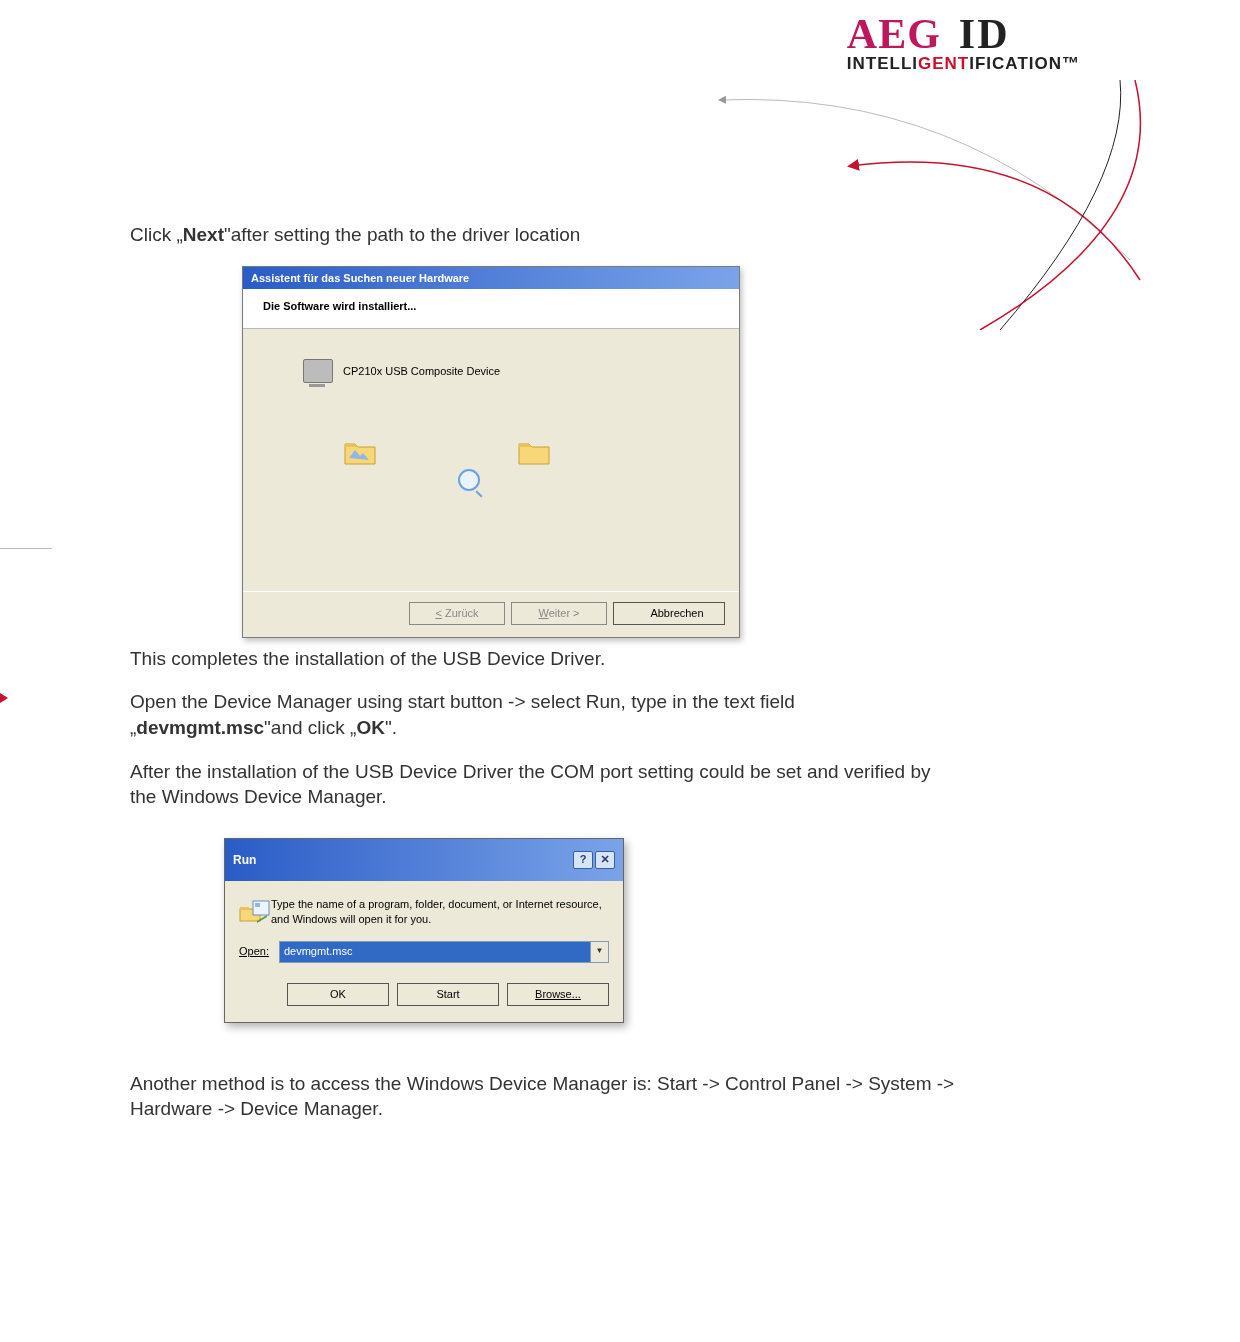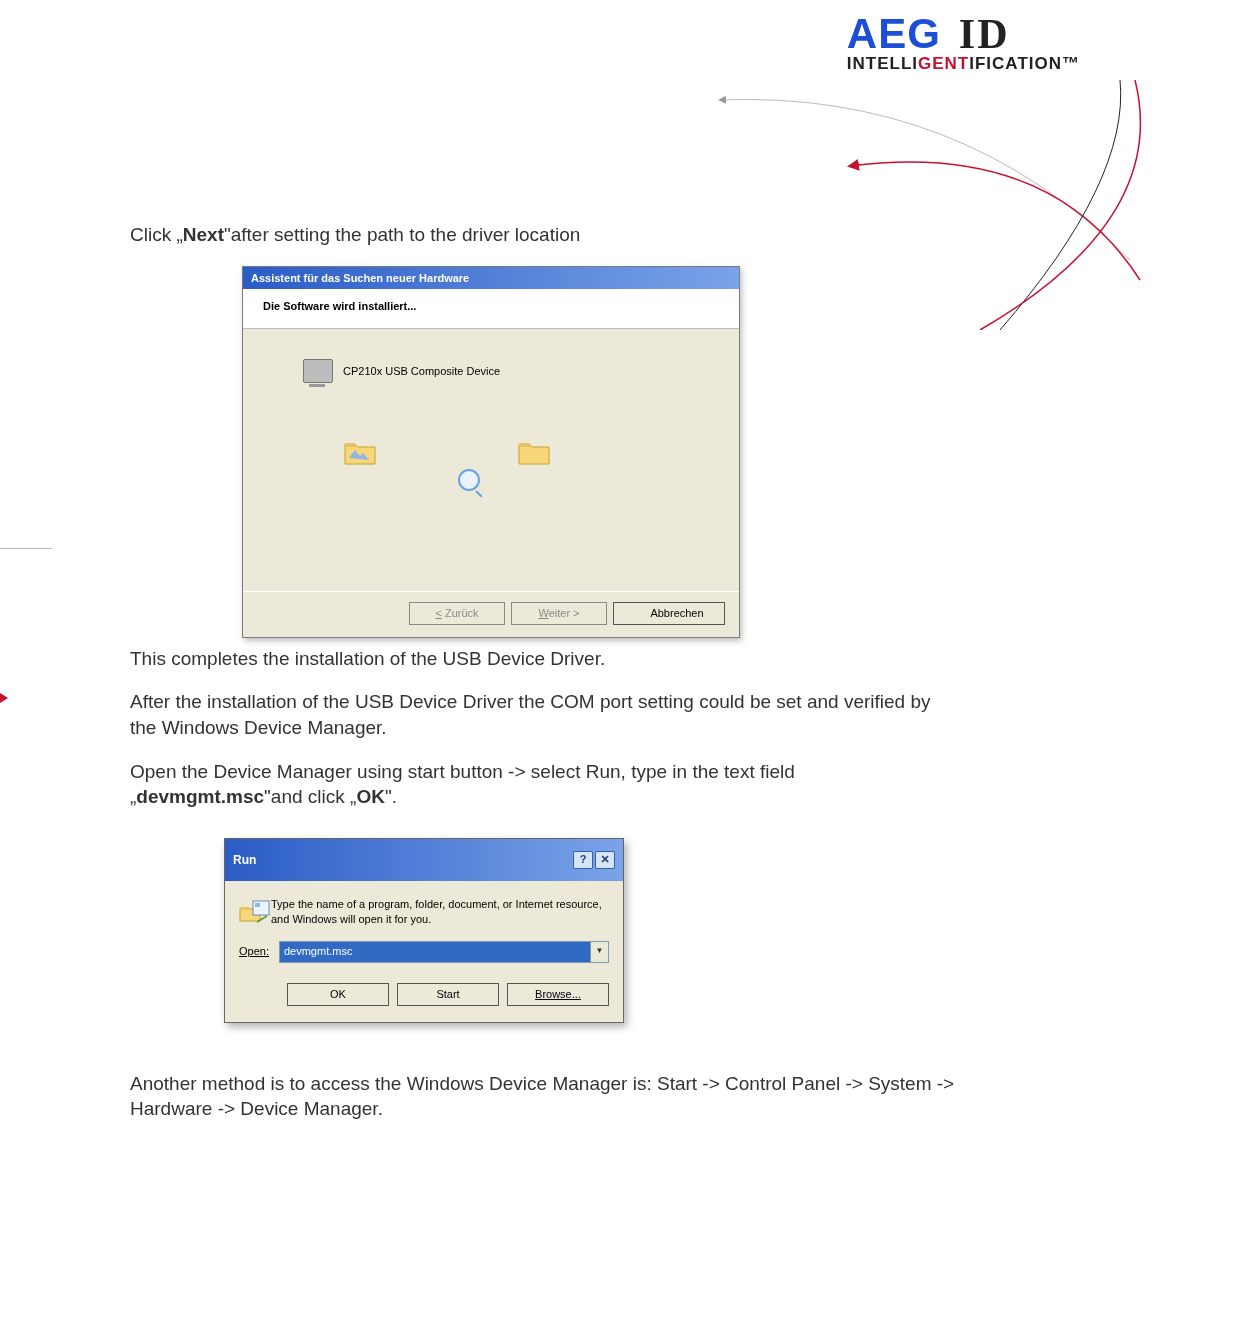--- a/index.html
+++ b/index.html
@@ -18,24 +18,24 @@
     top: 10px;
     right: 160px;
     text-align: left;
   }
   .logo-top {
     display: flex;
     align-items: baseline;
     gap: 18px;
   }
   .logo-aeg {
-    font-family: Liberation Sans, sans-serif;
+    font-family: Liberation Serif, serif;
     font-weight: 900;
     font-size: 42px;
-    color: #1d4ed8;
+    color: #be185d;
     letter-spacing: 1px;
   }
   .logo-id {
     font-family: "Times New Roman", serif;
     font-weight: 900;
     font-size: 42px;
     color: #222;
     letter-spacing: 2px;
   }
   .logo-sub {
@@ -347,25 +347,25 @@
     </div>
     <div class="wiz-footer">
       <div class="xp-btn underline-first">&lt; Zurück</div>
       <div class="xp-btn underline-first">Weiter &gt;</div>
       <div class="xp-btn enabled">Abbrechen</div>
     </div>
   </div>
 
   <p style="margin-top:6px;">This completes the installation of the USB Device Driver.</p>
 
-  <p>After the installation of the USB Device Driver the COM port setting could be set and verified by the Windows Device Manager.</p>
-
   <p>
     <span>Open the Device Manager using start button -&gt; select Run, type in the text field „</span><span class="bold">devmgmt.msc</span><span>"and click  „</span><span class="bold">OK</span><span>".</span>
   </p>
+
+  <p>After the installation of the USB Device Driver the COM port setting could be set and verified by the Windows Device Manager.</p>
 
   <div class="run-dialog">
     <div class="run-title">
       <span>Run</span>
       <div class="run-title-buttons">
         <div class="title-btn">?</div>
         <div class="title-btn">✕</div>
       </div>
     </div>
     <div class="run-body">

